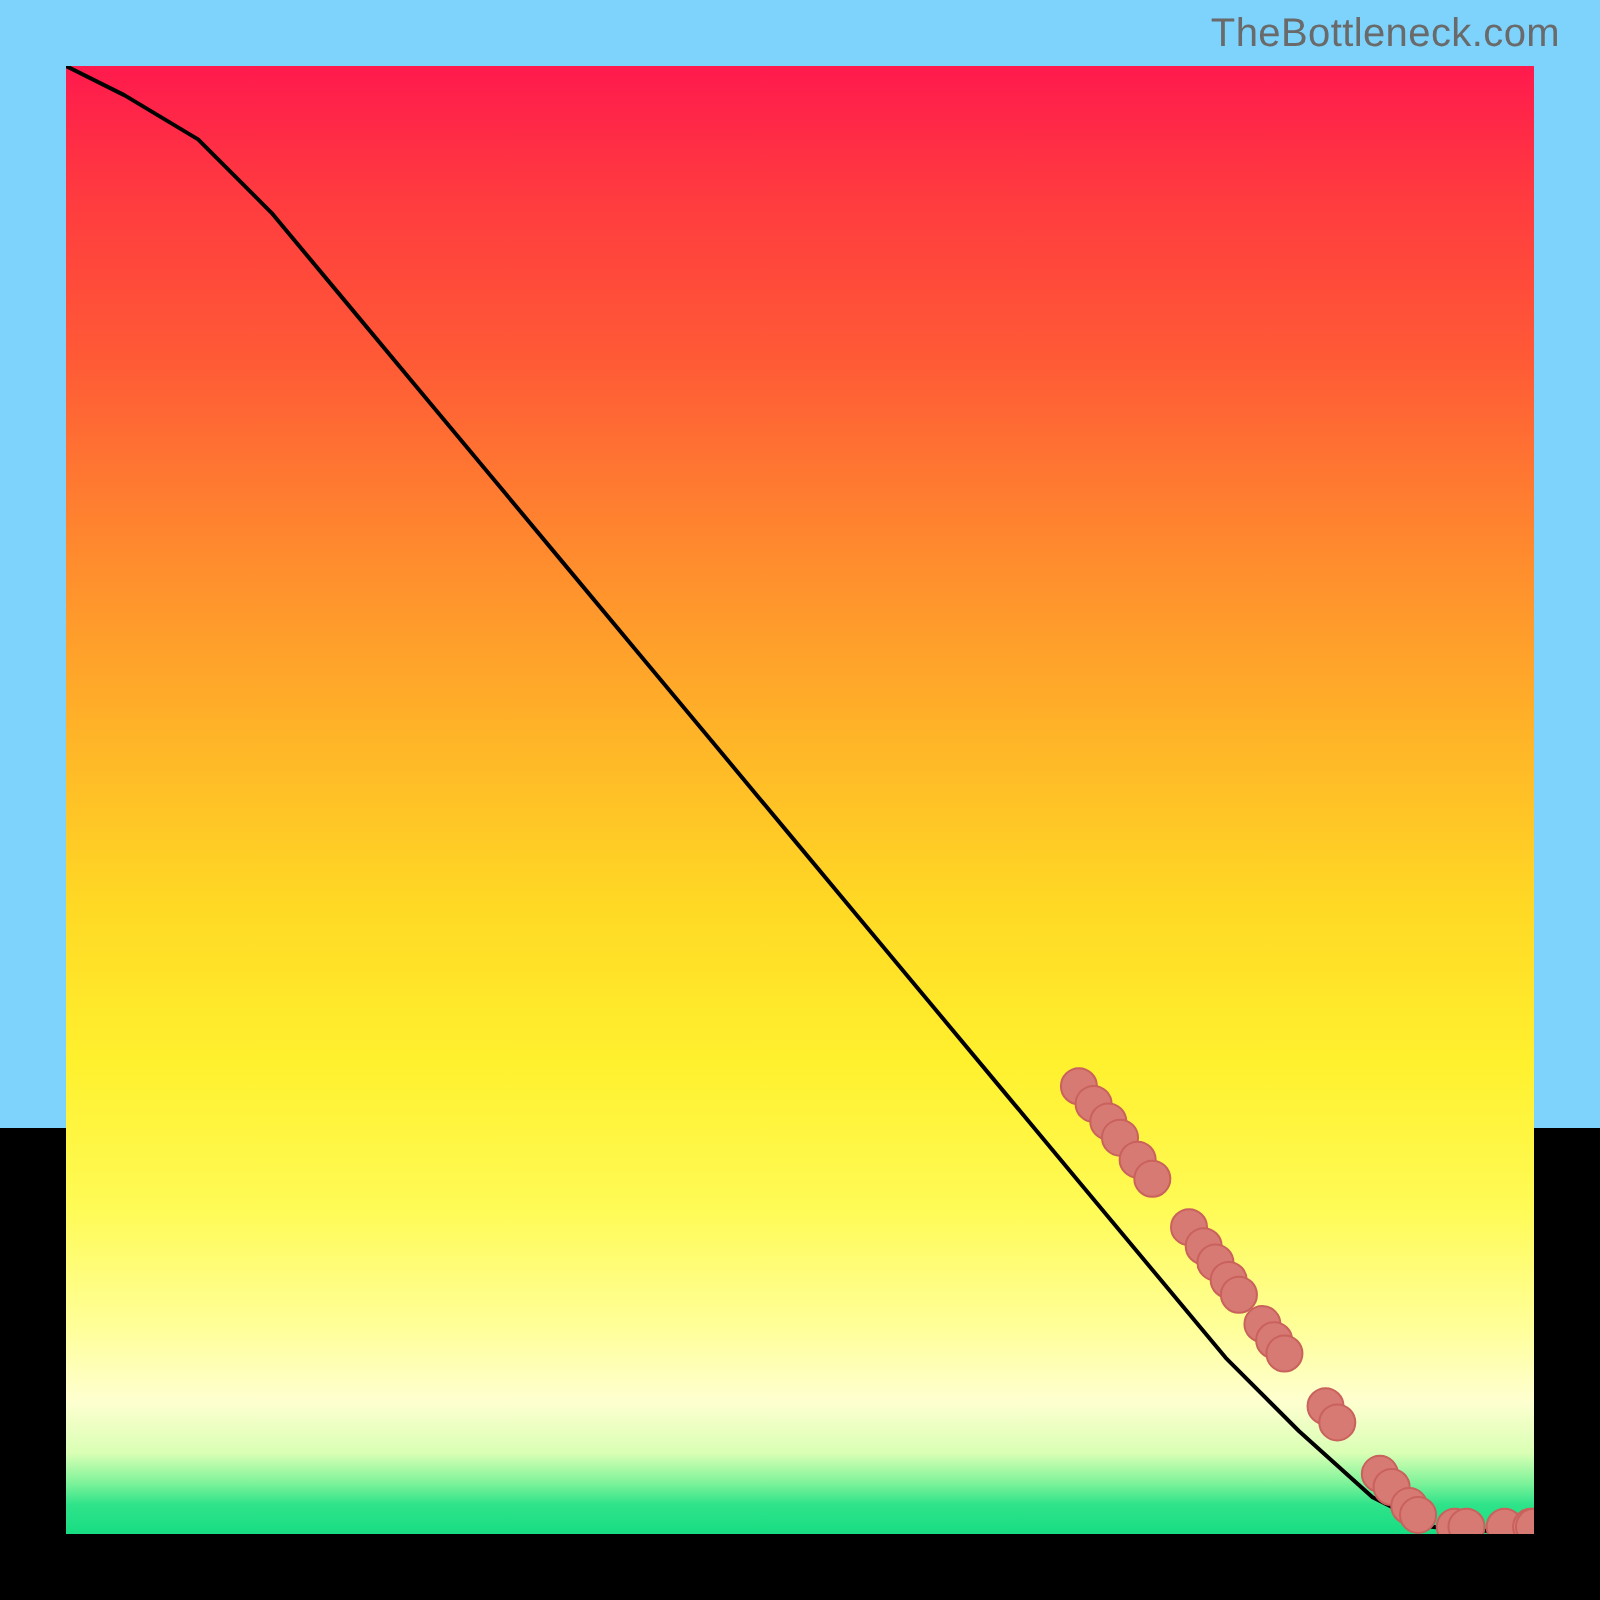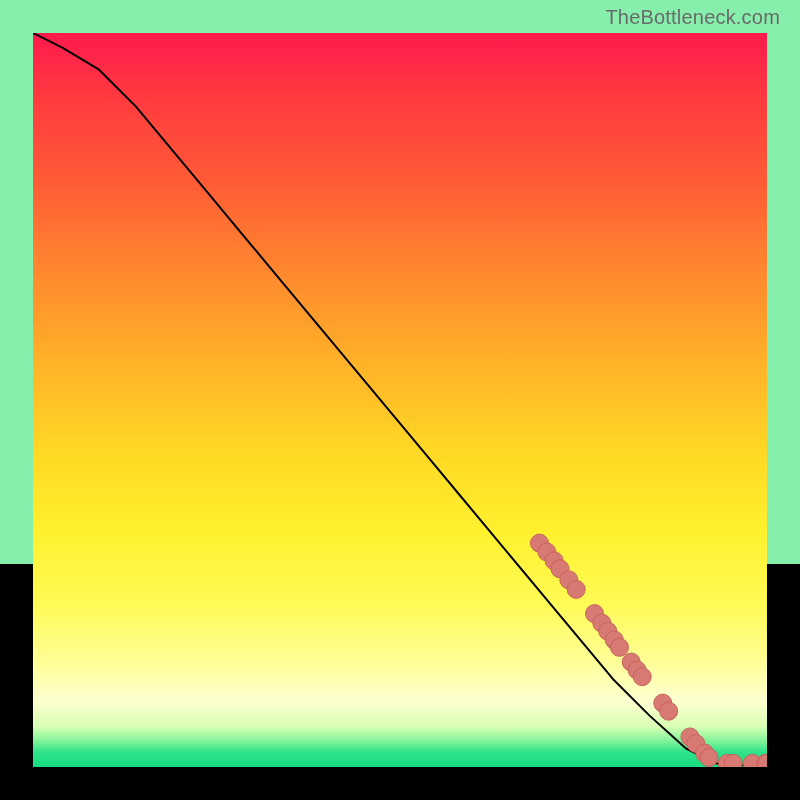--- a/index.html
+++ b/index.html
@@ -9,21 +9,21 @@
     background: #000;
     position: relative;
     font-family: Arial, Helvetica, sans-serif;
     overflow: hidden;
   }
   .frame {
     position: absolute;
     top: 0; left: 0;
     width: 800px;
     height: 564px;
-    background: #86efac;
+    background: #7dd3fc;
   }
   .plot-area {
     position: absolute;
     left: 33px;
     top: 33px;
     width: 734px;
     height: 734px;
     
     background: linear-gradient(to bottom,
       #ff1a4d 0%,

